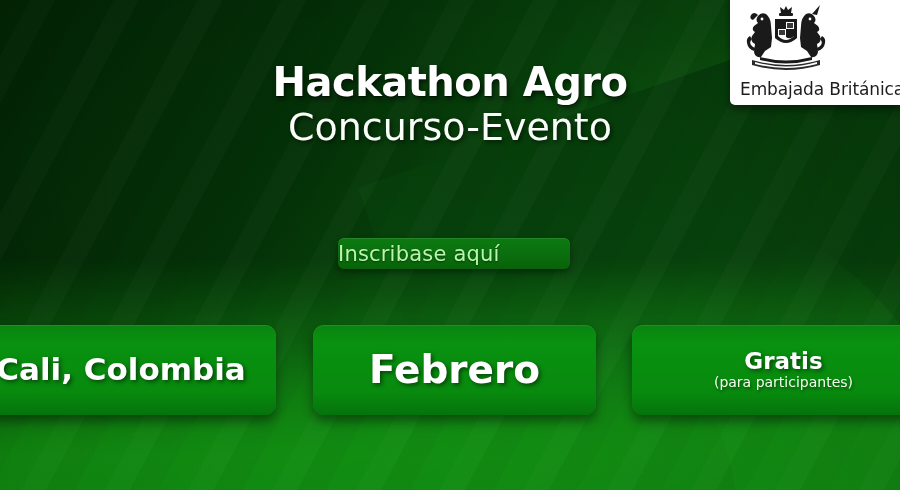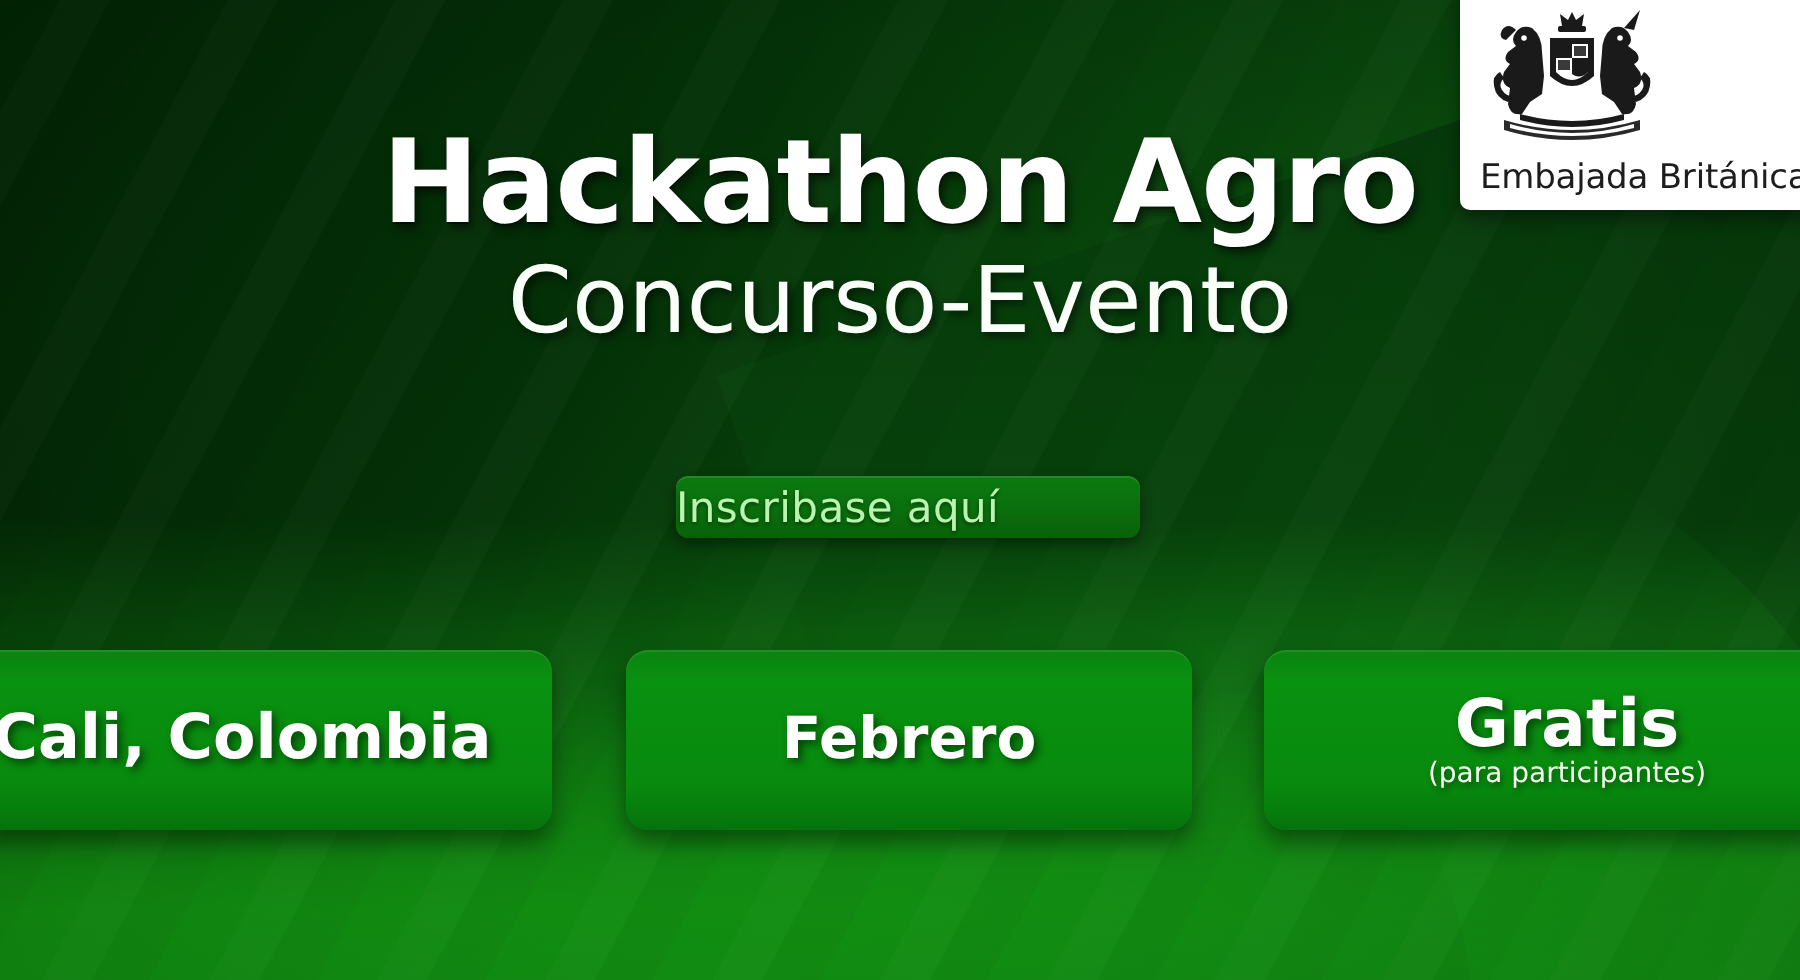--- a/index.html
+++ b/index.html
@@ -92,30 +92,30 @@
 
   
   .headline-block {
     position: absolute;
     left: 0;
     top: 62px;
     width: 900px;
     text-align: center;
   }
   .title {
-    font-size: 58px;
+    font-size: 40px;
     font-weight: bold;
     color: #ffffff;
     letter-spacing: -0.5px;
     line-height: 1.02;
     text-shadow: 2px 3px 5px rgba(0,0,0,0.55), 0 1px 0 rgba(0,0,0,0.35);
     margin: 0;
   }
   .subtitle {
-    font-size: 46px;
+    font-size: 38px;
     font-weight: normal;
     color: #fbfff9;
     line-height: 1.1;
     margin: 4px 0 0 0;
     text-shadow: 2px 2px 4px rgba(0,0,0,0.55);
   }
 
   
   .cta {
     position: absolute;
@@ -165,23 +165,23 @@
     text-shadow: 2px 2px 4px rgba(0,0,0,0.50);
   }
   .card-line-sub {
     font-size: 14px;
     font-weight: normal;
     color: #f4fff0;
     line-height: 1.2;
     text-shadow: 1px 2px 3px rgba(0,0,0,0.45);
   }
   .card-1 .card-line-main { font-size: 31px; }
-  .card-2 .card-line-main { font-size: 29px; }
+  .card-2 .card-line-main { font-size: 39px; }
   .card-2 .card-line-sub  { font-size: 29px; font-weight: bold; color:#ffffff; }
-  .card-3 .card-line-main { font-size: 33px; }
+  .card-3 .card-line-main { font-size: 23px; }
 
   
   .logo-panel {
     position: absolute;
     left: 730px;
     top: -8px;
     width: 182px;
     height: 113px;
     background: #ffffff;
     border-radius: 0 0 5px 5px;

